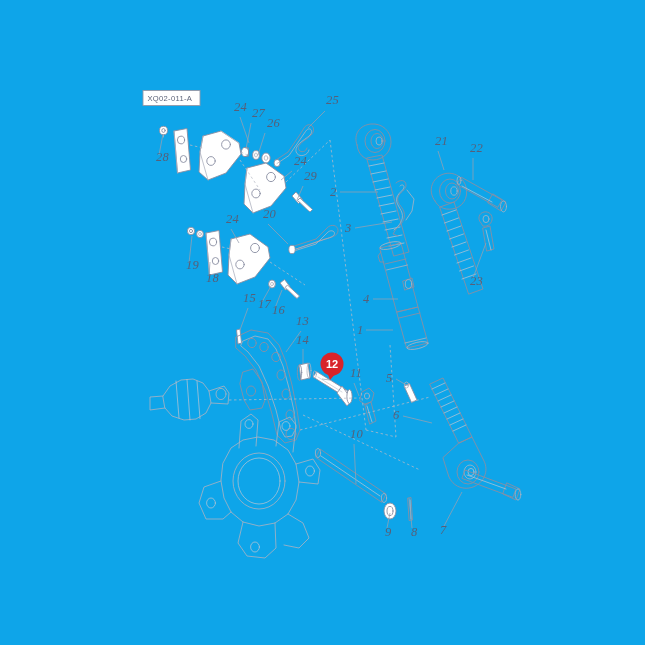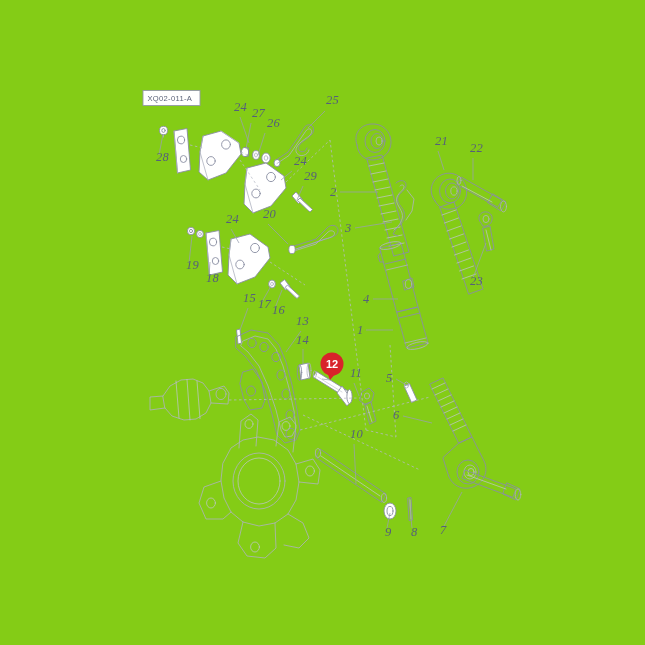--- a/index.html
+++ b/index.html
@@ -3,21 +3,21 @@
 <meta charset="utf-8">
 <title>Parts Diagram</title>
 <style>
   html,body{margin:0;padding:0;background:#ffffff;}
   body{
     width:645px;height:645px;
     font-family:"Liberation Serif", serif;
     overflow:hidden;
     position:relative;
   }
-  #stage{position:absolute;left:0;top:0;width:645px;height:645px;background:#84cc16;}
+  #stage{position:absolute;left:0;top:0;width:645px;height:645px;background:#0ea5e9;}
   #svgroot{position:absolute;left:0;top:0;width:645px;height:645px;display:block;}
   .callout-text{
     font-family:"Liberation Serif", serif;
     font-size:12.5px;
     fill:#56607a;
     font-style:italic;
     letter-spacing:.2px;
     user-select:none;
   }
   .code-text{

